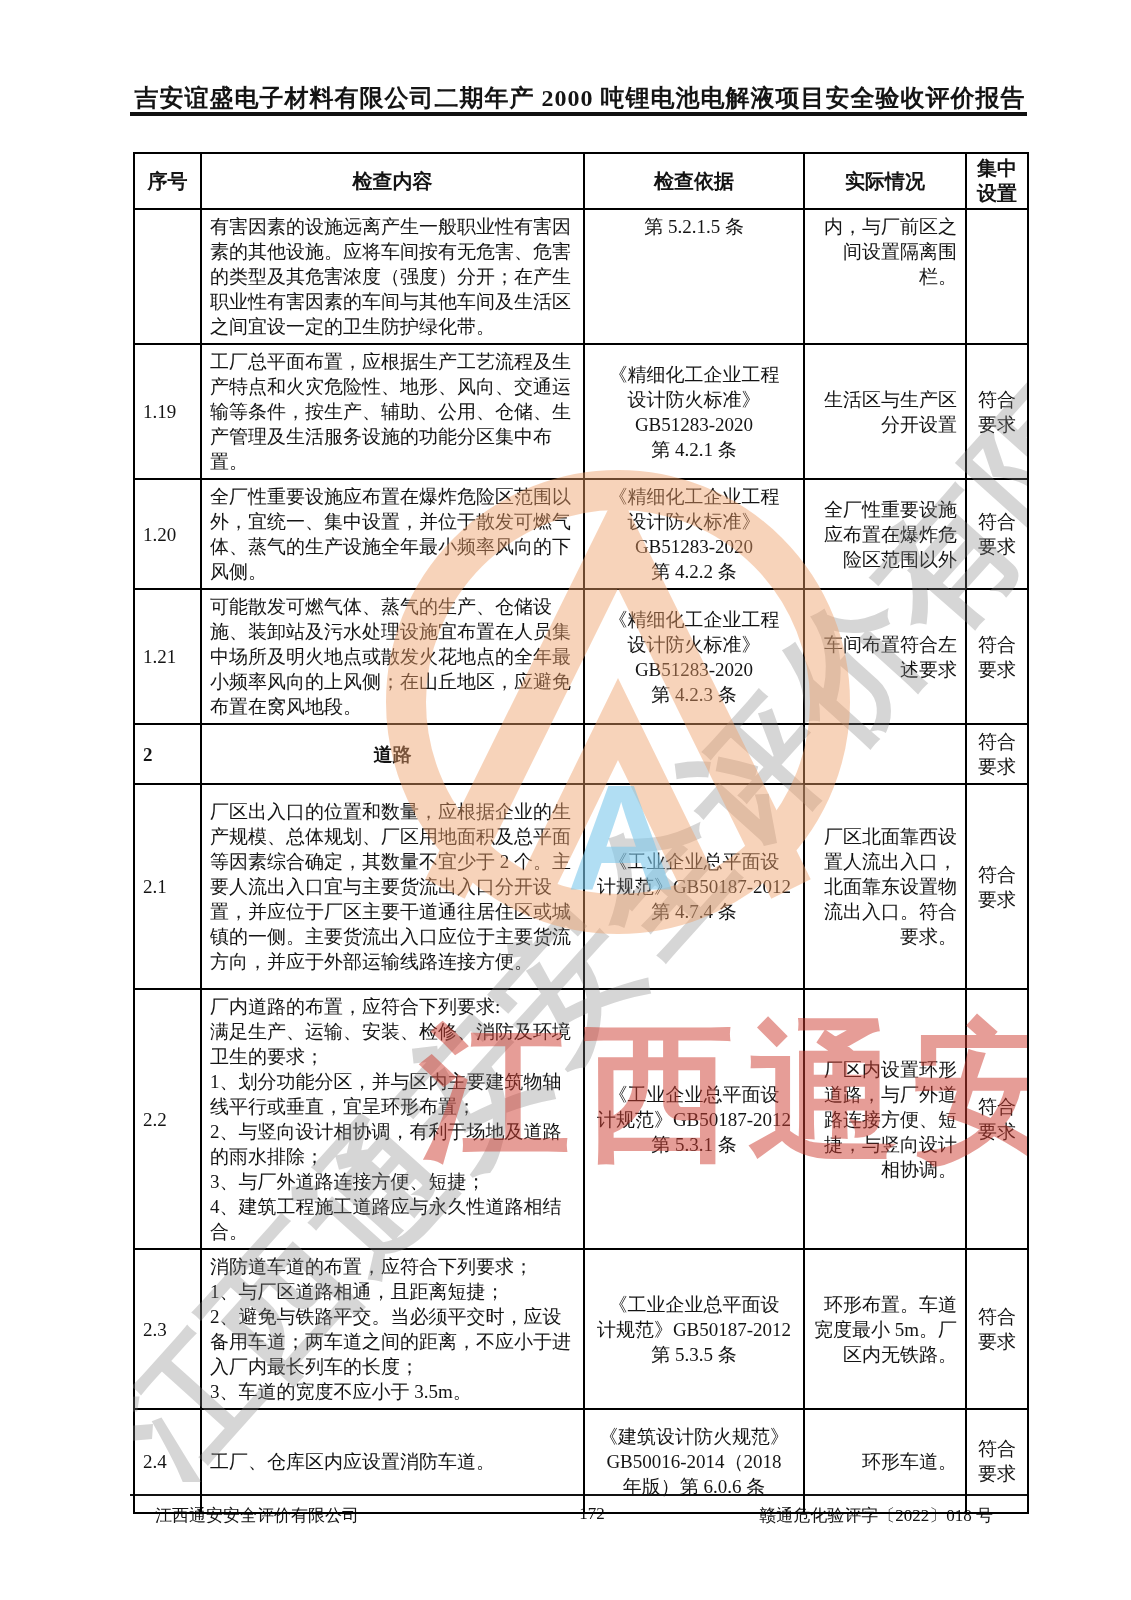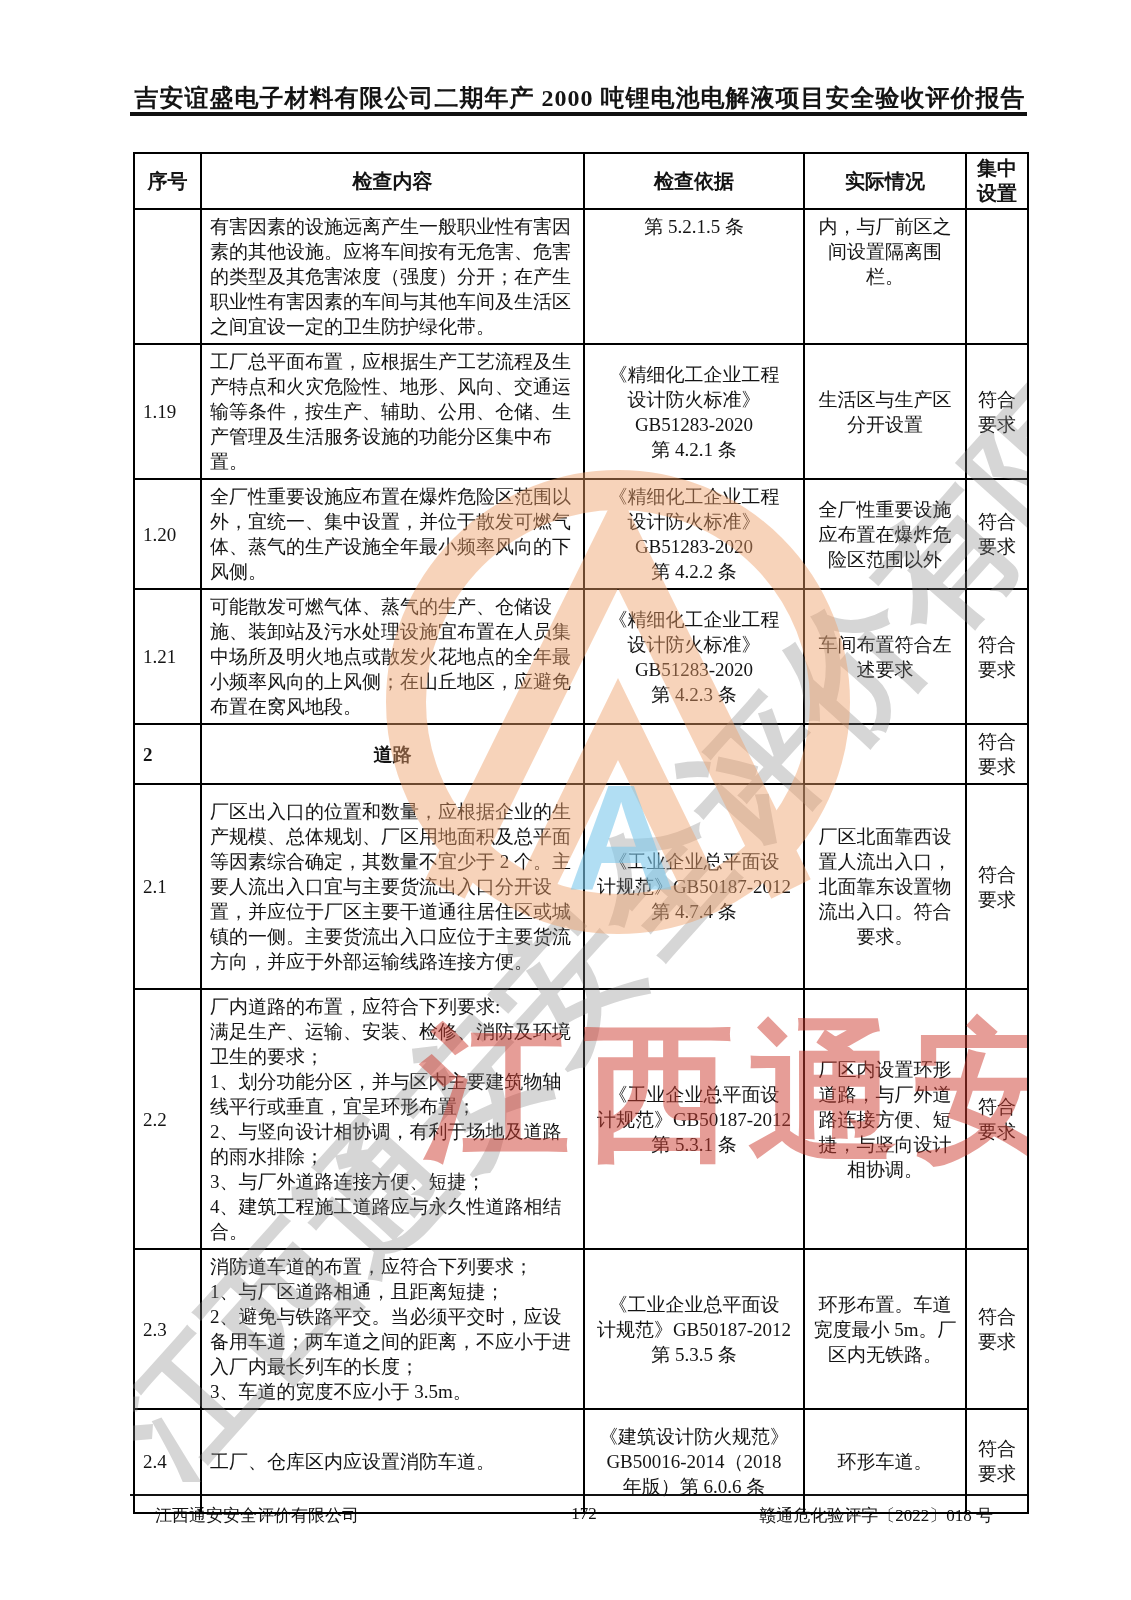--- a/index.html
+++ b/index.html
@@ -20,38 +20,38 @@
   }
   .check-table td,.check-table th{
     border:2px solid #000;box-sizing:border-box;
     font-size:19px;line-height:25px;vertical-align:middle;
     white-space:pre-line;overflow:hidden;padding:4px 8px;
   }
   .check-table th{font-size:20px;font-weight:bold;text-align:center;padding:2px;line-height:25px;}
   .c-no{text-align:left;padding:2px;}
   .c-content{text-align:left;}
   .c-basis{text-align:center;line-height:26px;padding:2px 4px;border-radius:16px;}
-  .c-actual{text-align:center;padding:4px 6px;}
+  .c-actual{text-align:right;padding:4px 6px;}
   .c-result{text-align:center;padding:2px;line-height:26px;}
   tr.hr{height:53px;}
   tr.r0{height:111px;} tr.r0 td{vertical-align:top;}
   tr.r1{height:129px;}
   tr.r2{height:100px;}
   tr.r3{height:130px;}
   tr.r4{height:46px;}  tr.r4 .c-no{font-weight:bold;}
   .section-cell{text-align:center;font-weight:bold;font-size:20px;}
   tr.r5{height:205px;}
   tr.r6{height:260px;}
   tr.r7{height:150px;}
   tr.r8{height:104px;}
   
   .footer-rule{position:absolute;top:1494px;left:130px;width:897px;height:2px;background:#111;}
   .footer{position:absolute;top:1504px;left:133px;width:894px;font-size:17px;}
   .f-left{position:absolute;left:22px;top:0;}
-  .f-center{position:absolute;left:4px;width:100%;text-align:center;top:0;}
+  .f-center{position:absolute;left:12px;width:100%;text-align:center;top:0;}
   .f-right{position:absolute;right:34px;top:0;}
   
   .watermark{
     position:absolute;left:133px;top:152px;width:894px;height:1330px;
     overflow:hidden;pointer-events:none;z-index:5;
   }
   .wm-diagonal{
     position:absolute;left:-60px;top:1245px;transform:rotate(-48deg);transform-origin:0 0;
     font-family:"Liberation Sans","DejaVu Sans",sans-serif;
     font-size:138px;font-weight:bold;letter-spacing:4px;white-space:nowrap;

